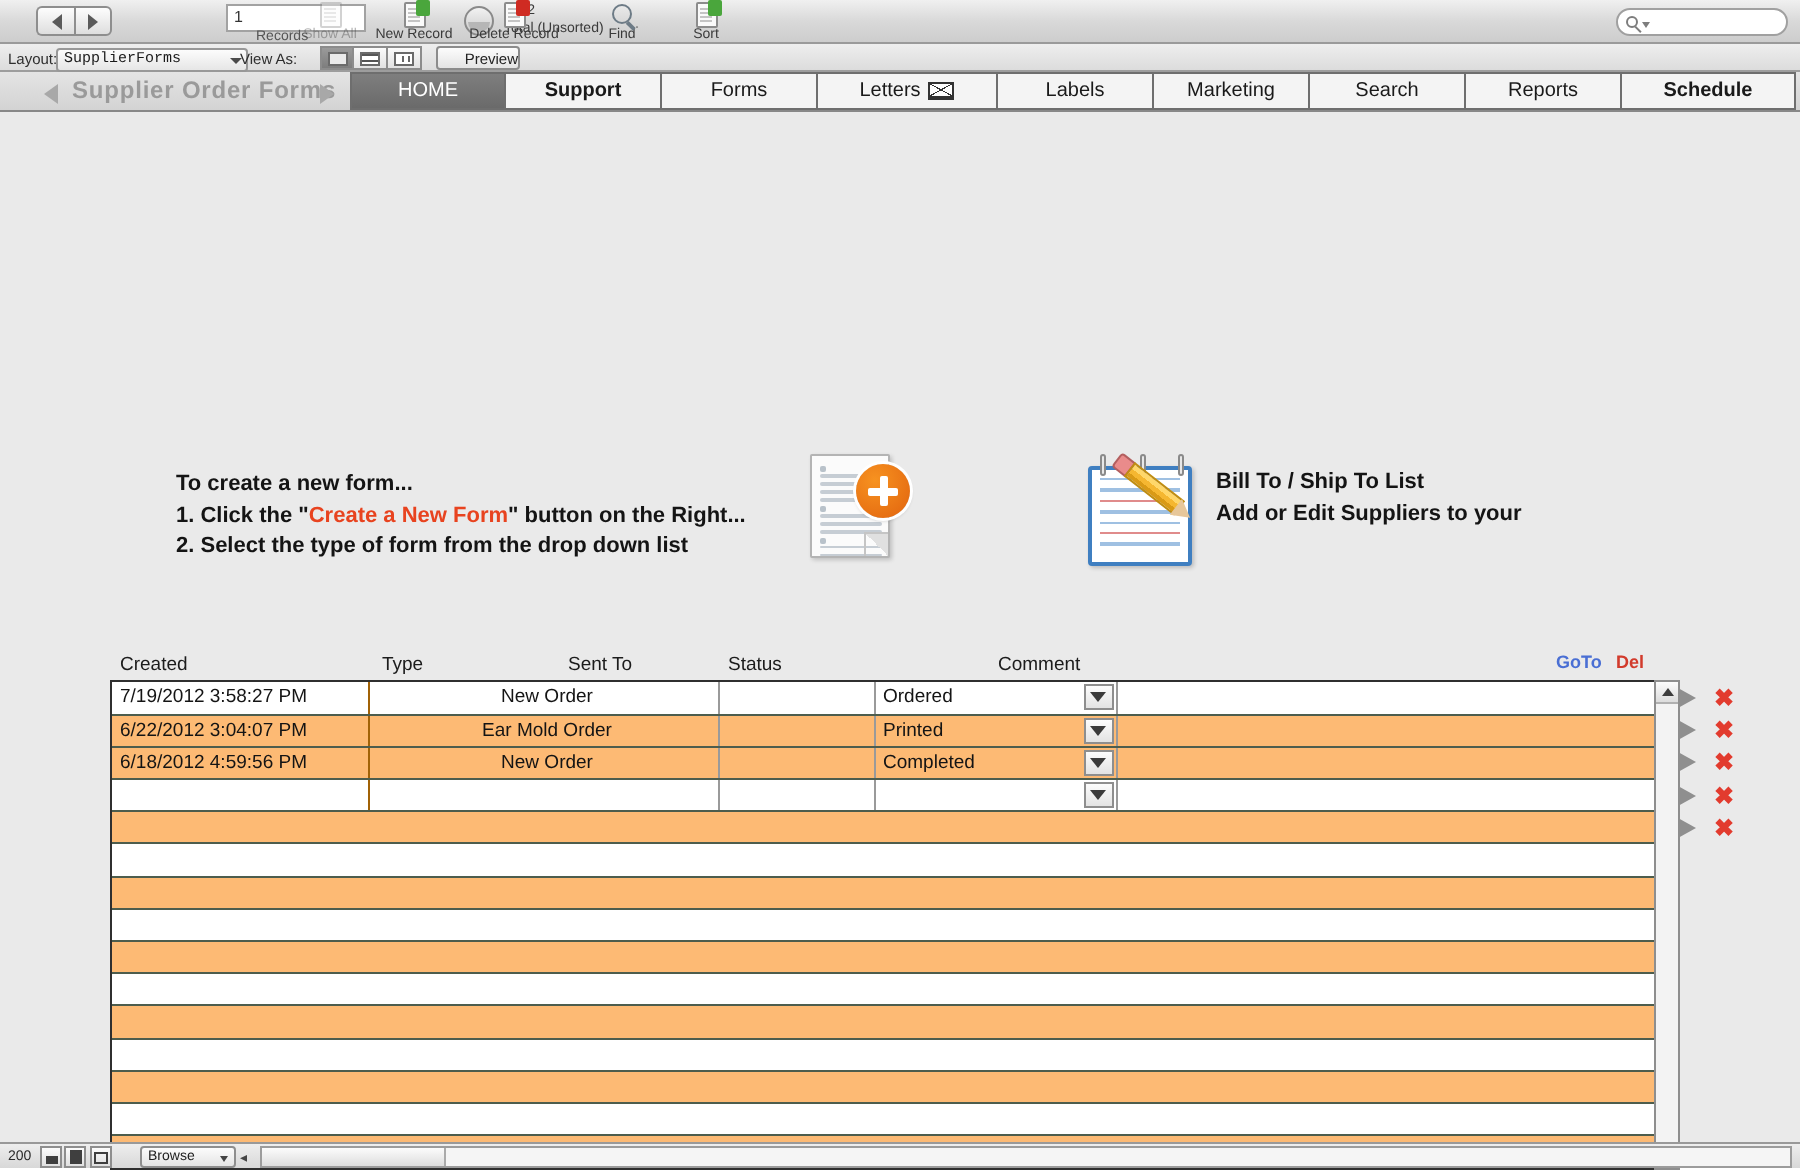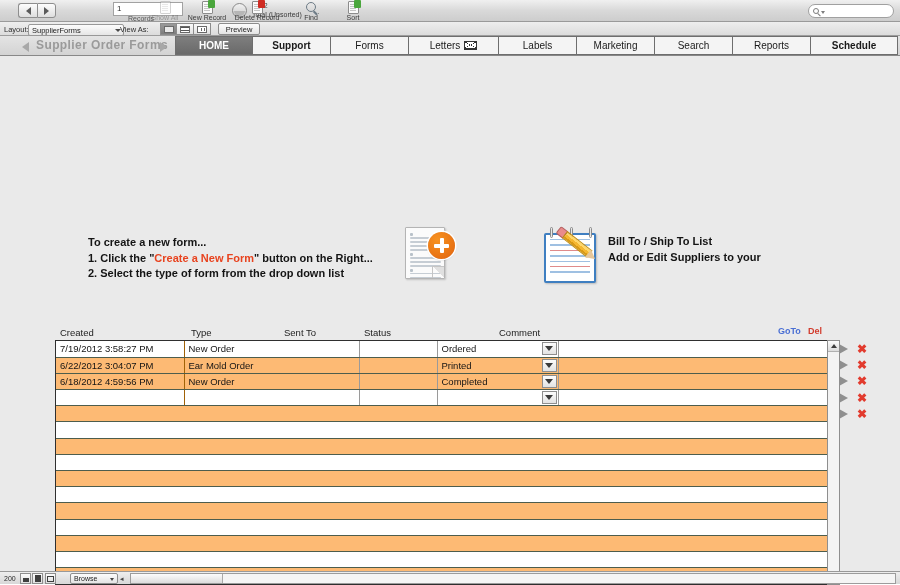--- a/index.html
+++ b/index.html
@@ -84,21 +84,21 @@
   .layoutbar {
     position: relative; width: 900px; height: 14px;
     background: linear-gradient(to bottom,#eeeeee,#dcdcdc);
     border-bottom: 1px solid #9d9d9d; font-size: 7.5px; color: #2e2e2e;
   }
   .lb-txt { position: absolute; top: 3px; }
   .lb-select {
     position: absolute; left: 28px; top: 2px; width: 96px; height: 12px;
     background: linear-gradient(to bottom,#fcfcfc,#e6e6e6);
     border: 1px solid #989898; border-radius: 2px;
-    font-size: 7.5px; padding-left: 3px; color: #1a1a1a; line-height: 11px;
+    font-size: 7.5px; padding-left: 3px; color: #1a1a1a; line-height: 11px; font-family: Liberation Mono, monospace;
   }
   .lb-select .arw {
     position: absolute; right: 2px; top: 4px;
     width:0;height:0;border-left:3px solid transparent;border-right:3px solid transparent;border-top:3px solid #4a4a4a;
   }
   .viewas-grp { position: absolute; left: 160px; top: 1px; display: flex; }
   .va-btn {
     width: 17px; height: 12px; border: 1px solid #8c8c8c;
     background: linear-gradient(to bottom,#fbfbfb,#e1e1e1);
     display:flex;align-items:center;justify-content:center;
@@ -106,21 +106,21 @@
   .va-btn + .va-btn { border-left: none; }
   .va-btn.active { background: linear-gradient(to bottom,#9a9a9a,#7d7d7d); }
   .va-icn { width:10px; height:7px; background:#fff; border:1px solid #6a6a6a; }
   .va-btn.active .va-icn { background:#e9e9e9; }
   .va-icn.rows { background:repeating-linear-gradient(to bottom,#555 0 1px,#fff 1px 3px); }
   .va-icn.grid { background:#fff; box-shadow:inset 0 0 0 1px #fff; background-image:repeating-linear-gradient(to right,#666 0 1px,#fff 1px 3px); }
   .prev-btn {
     position: absolute; left: 218px; top: 1px; width: 42px; height: 12px;
     border: 1px solid #8c8c8c; border-radius: 2px;
     background: linear-gradient(to bottom,#fcfcfc,#e4e4e4);
-    font-size: 7.5px; text-align: center; line-height: 11px; color: #232323;
+    font-size: 7.5px; text-align: right; line-height: 11px; color: #232323;
   }
 
   
   .tb-search {
     position: absolute; left: 808px; top: 4px; width: 86px; height: 14px;
     background:#fff; border: 1px solid #a0a0a0; border-radius: 7px;
   }
   .tb-search .mg {
     position:absolute; left:4px; top:3px; width:6px;height:6px;border-radius:50%;
     border:1.3px solid #7d7d7d;
@@ -163,21 +163,21 @@
   }
   .tabs { position: absolute; left: 175px; top: 0px; display: flex; height: 19px; }
   .tab {
     height: 19px; display:flex; align-items:center; justify-content:center;
     font-size: 10px; color: #1a1a1a;
     background: #f4f4f4;
     border: 1px solid #6e6e6e; border-left: none;
     gap: 4px;
   }
   .tab:first-child { border-left: 1px solid #6e6e6e; }
-  .tab.sel { background: linear-gradient(to bottom,#7e7e7e,#6a6a6a); color:#fff; font-weight:700;justify-content:center; }
+  .tab.sel { background: linear-gradient(to bottom,#7e7e7e,#6a6a6a); color:#fff; font-weight:400;justify-content:center; }
   .tab.bold { font-weight: 700; }
   .env {
     width: 13px; height: 9px; border: 1px solid #333; background:#fff; position: relative;
   }
   .env::after {
     content:''; position:absolute; left:0; top:0; width:11px; height:6px;
     border-bottom:1px solid #333; 
     background: linear-gradient(to bottom right, transparent 47%, #333 47%, #333 52%, transparent 52%),
                 linear-gradient(to bottom left, transparent 47%, #333 47%, #333 52%, transparent 52%);
   }
@@ -297,21 +297,21 @@
   .tbl { border-collapse: collapse; width: 773px; table-layout: fixed; background:#fff; }
   .tbl tr { height: 16.2px; }
   .tbl td {
     border-bottom: 1.4px solid #4d5d4d;
     font-size: 9.5px; color: #141414; padding: 0 0 0 4px;
     vertical-align: middle; overflow: hidden; white-space: nowrap;
   }
   .tbl tr.alt td { background: #fdba74; }
   .tbl tr.plain td { background: #ffffff; }
   .c-created { width: 128px; border-right: 1px solid #a16207; }
-  .c-type    { width: 175px; border-right: 1px solid #9a9a9a; }
+  .c-type    { width: 175px; border-right: 1px solid #9a9a9a; text-align: center; }
   .c-sent    { width: 78px;  border-right: 1px solid #9a9a9a; }
   .c-status  { width: 104px; }
   .c-drop    { width: 17px;  padding: 0 !important; border-right: 1px solid #9a9a9a; }
   .c-comment { width: 271px; }
   .tbl tr.nodiv .c-created,
   .tbl tr.nodiv .c-type,
   .tbl tr.nodiv .c-sent,
   .tbl tr.nodiv .c-drop { border-right: none; }
 
   .ddbtn {

